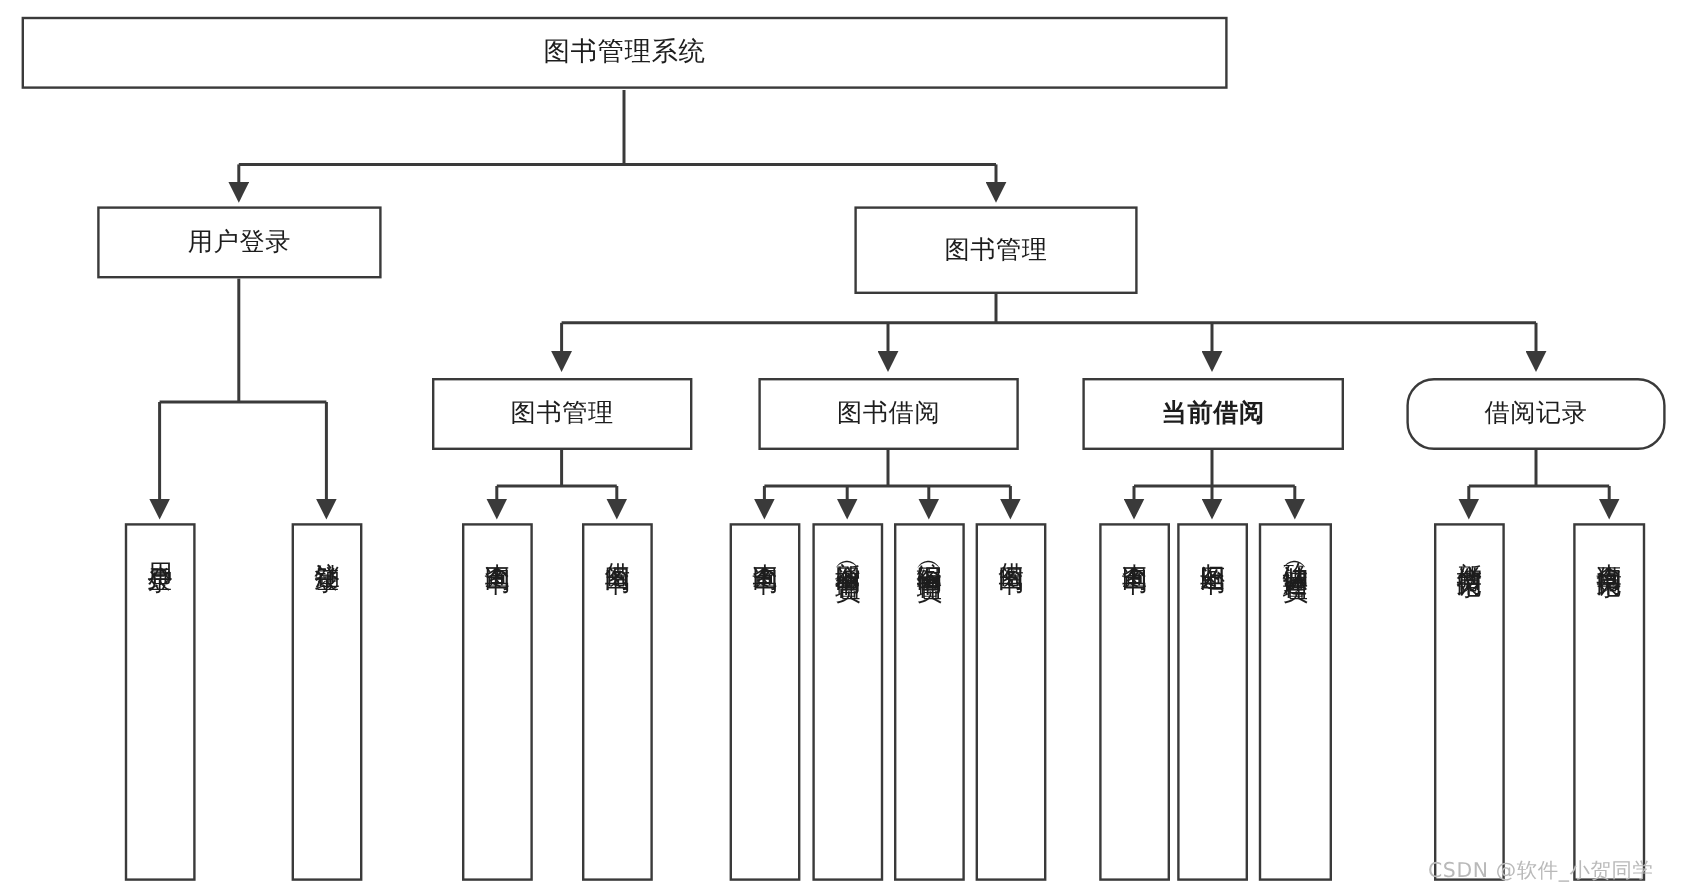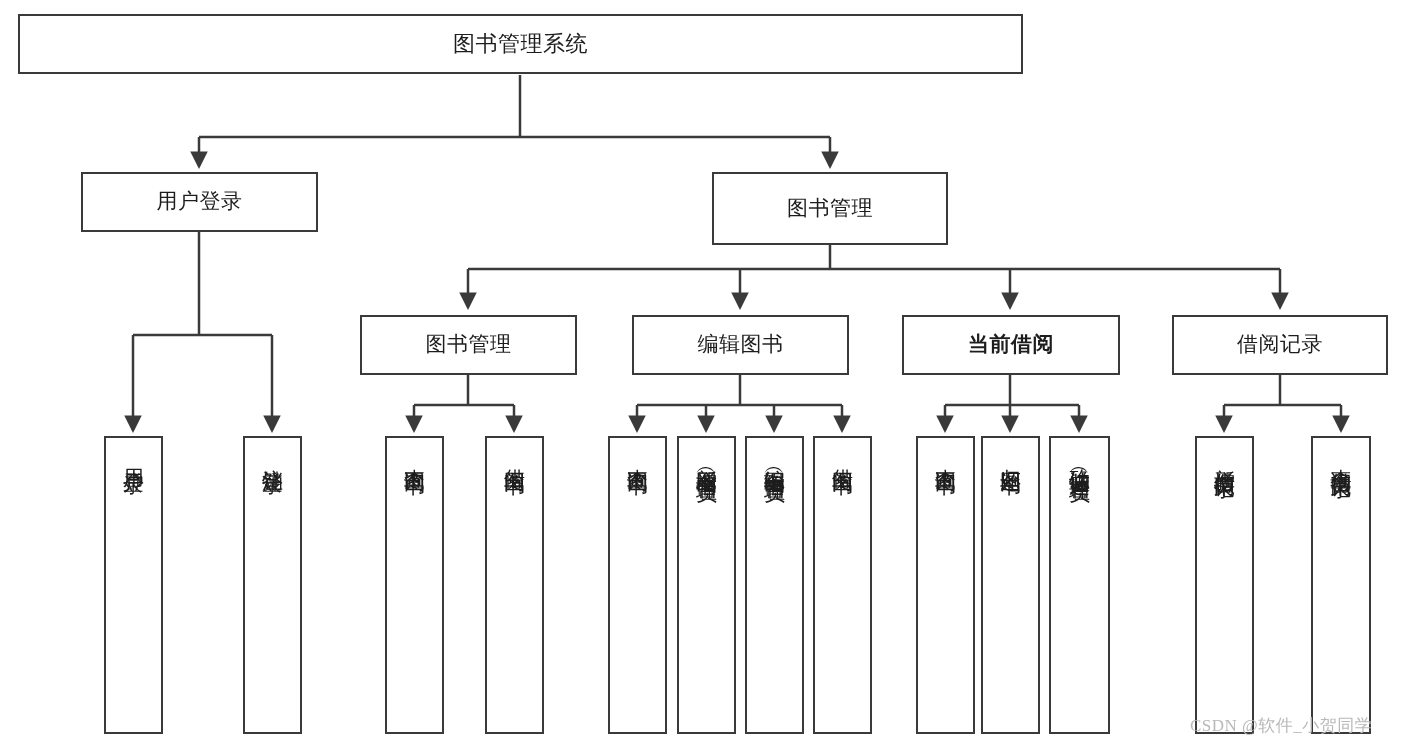--- a/index.html
+++ b/index.html
@@ -66,21 +66,20 @@
   }
   .watermark {
     position: absolute;
     left: 1190px;
     top: 714px;
     font-size: 17px;
     color: #b9b9b9;
     letter-spacing: 0.5px;
     white-space: nowrap;
     user-select: none;
-    font-family: Liberation Serif, serif;
   }
 </style>
 </head>
 <body>
 
 <div id="diagram-root">
 
   <svg id="edge-layer" viewBox="0 0 1405 747" width="1405" height="747" xmlns="http://www.w3.org/2000/svg">
     <defs>
       <marker id="arrow" viewBox="0 0 12 12" refX="10" refY="6" markerWidth="7" markerHeight="7" orient="auto-start-reverse">
@@ -139,26 +138,26 @@
     <span class="node-label">用户登录</span>
   </div>
   <div class="node horiz" style="left:712px; top:172px; width:236px; height:73px;">
     <span class="node-label">图书管理</span>
   </div>
 
   <div class="node horiz" style="left:360px; top:315px; width:217px; height:60px;">
     <span class="node-label">图书管理</span>
   </div>
   <div class="node horiz" style="left:632px; top:315px; width:217px; height:60px;">
-    <span class="node-label">编辑图书</span>
+    <span class="node-label">图书借阅</span>
   </div>
   <div class="node horiz" style="left:902px; top:315px; width:218px; height:60px;font-weight:bold;">
     <span class="node-label">当前借阅</span>
   </div>
-  <div class="node horiz" style="left:1172px; top:315px; width:216px; height:60px;">
+  <div class="node horiz" style="left:1172px; top:315px; width:216px; height:60px;border-radius:23px;">
     <span class="node-label">借阅记录</span>
   </div>
 
   <div class="node vert" style="left:104px; top:436px; width:59px; height:298px;">
     <span class="node-label">用户登录</span>
   </div>
   <div class="node vert" style="left:243px; top:436px; width:59px; height:298px;">
     <span class="node-label">注销登录</span>
   </div>
 

